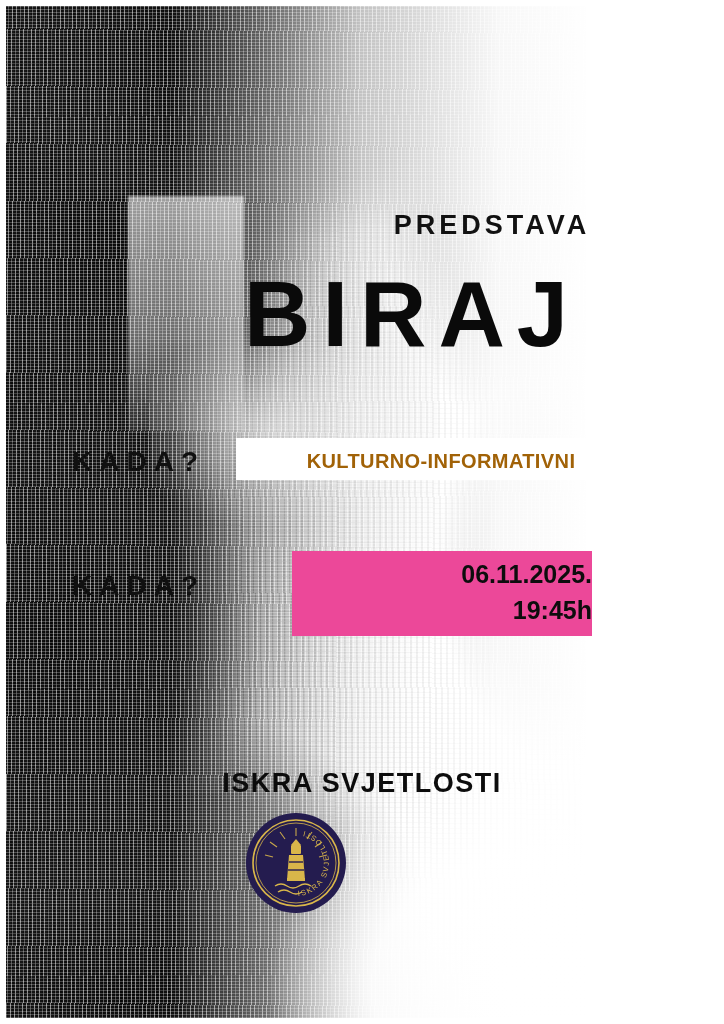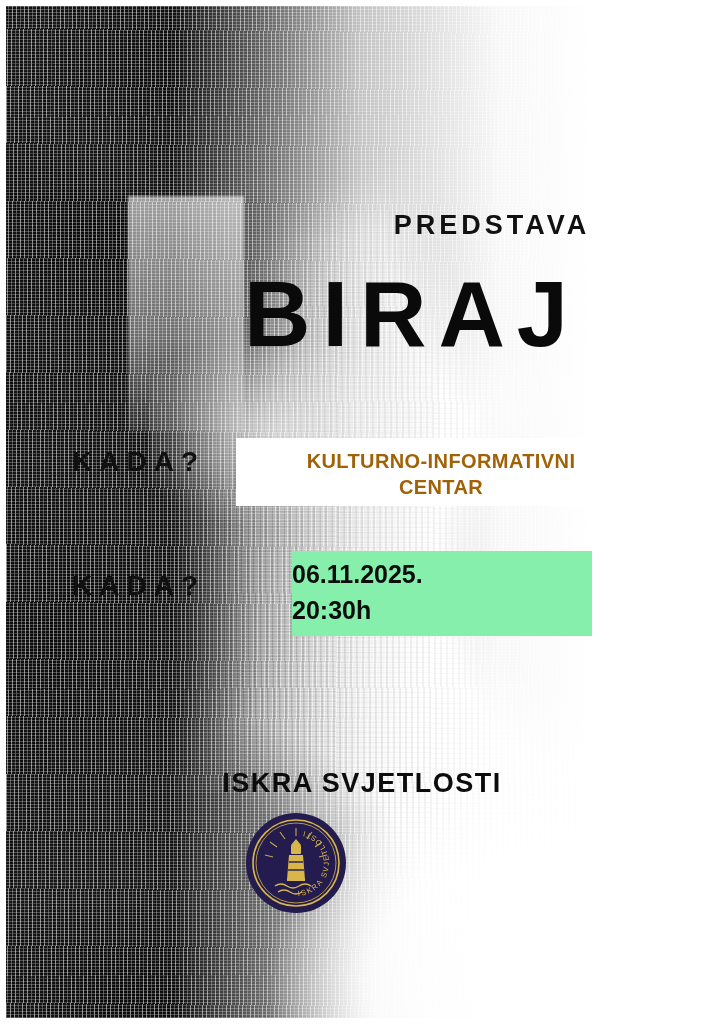--- a/index.html
+++ b/index.html
@@ -226,22 +226,22 @@
     font-weight: 700;
     line-height: 1.30;
     color: #a16207;
     letter-spacing: 0.4px;
   }
   .datetime {
     position: absolute;
     left: 292px;
     top: 551px;
     width: 300px;
-    text-align: left;
-    background: #86efac;
+    text-align: right;
+    background: #ec4899;
     padding: 6px 0 8px 0;
     font-size: 25px;
     font-weight: 700;
     line-height: 1.42;
     color: #0d0d0d;
   }
 
   .troupe {
     position: absolute;
     left: 0;
@@ -289,26 +289,25 @@
     <div class="kicker">PREDSTAVA</div>
 
     <div class="title">BIRAJ</div>
 
     <div class="q-gdje">KADA?</div>
 
     <div class="q-kada">KADA?</div>
 
     <div class="info-block">
       <div class="venue">KULTURNO-INFORMATIVNI</div>
-      <div class="venue">CENTAR</div>
     </div>
 
     <div class="datetime">
       <div>06.11.2025.</div>
-      <div>20:30h</div>
+      <div>19:45h</div>
     </div>
 
     <div class="troupe">ISKRA SVJETLOSTI</div>
 
     <div class="logo">
       <svg viewBox="0 0 102 102" width="102" height="102" aria-hidden="true">
         <circle cx="51" cy="51" r="50" fill="#241c4f"></circle>
         <circle cx="51" cy="51" r="43" fill="none" stroke="#d9b64a" stroke-width="1.6"></circle>
         <circle cx="51" cy="51" r="40" fill="none" stroke="#d9b64a" stroke-width="0.8"></circle>
 

